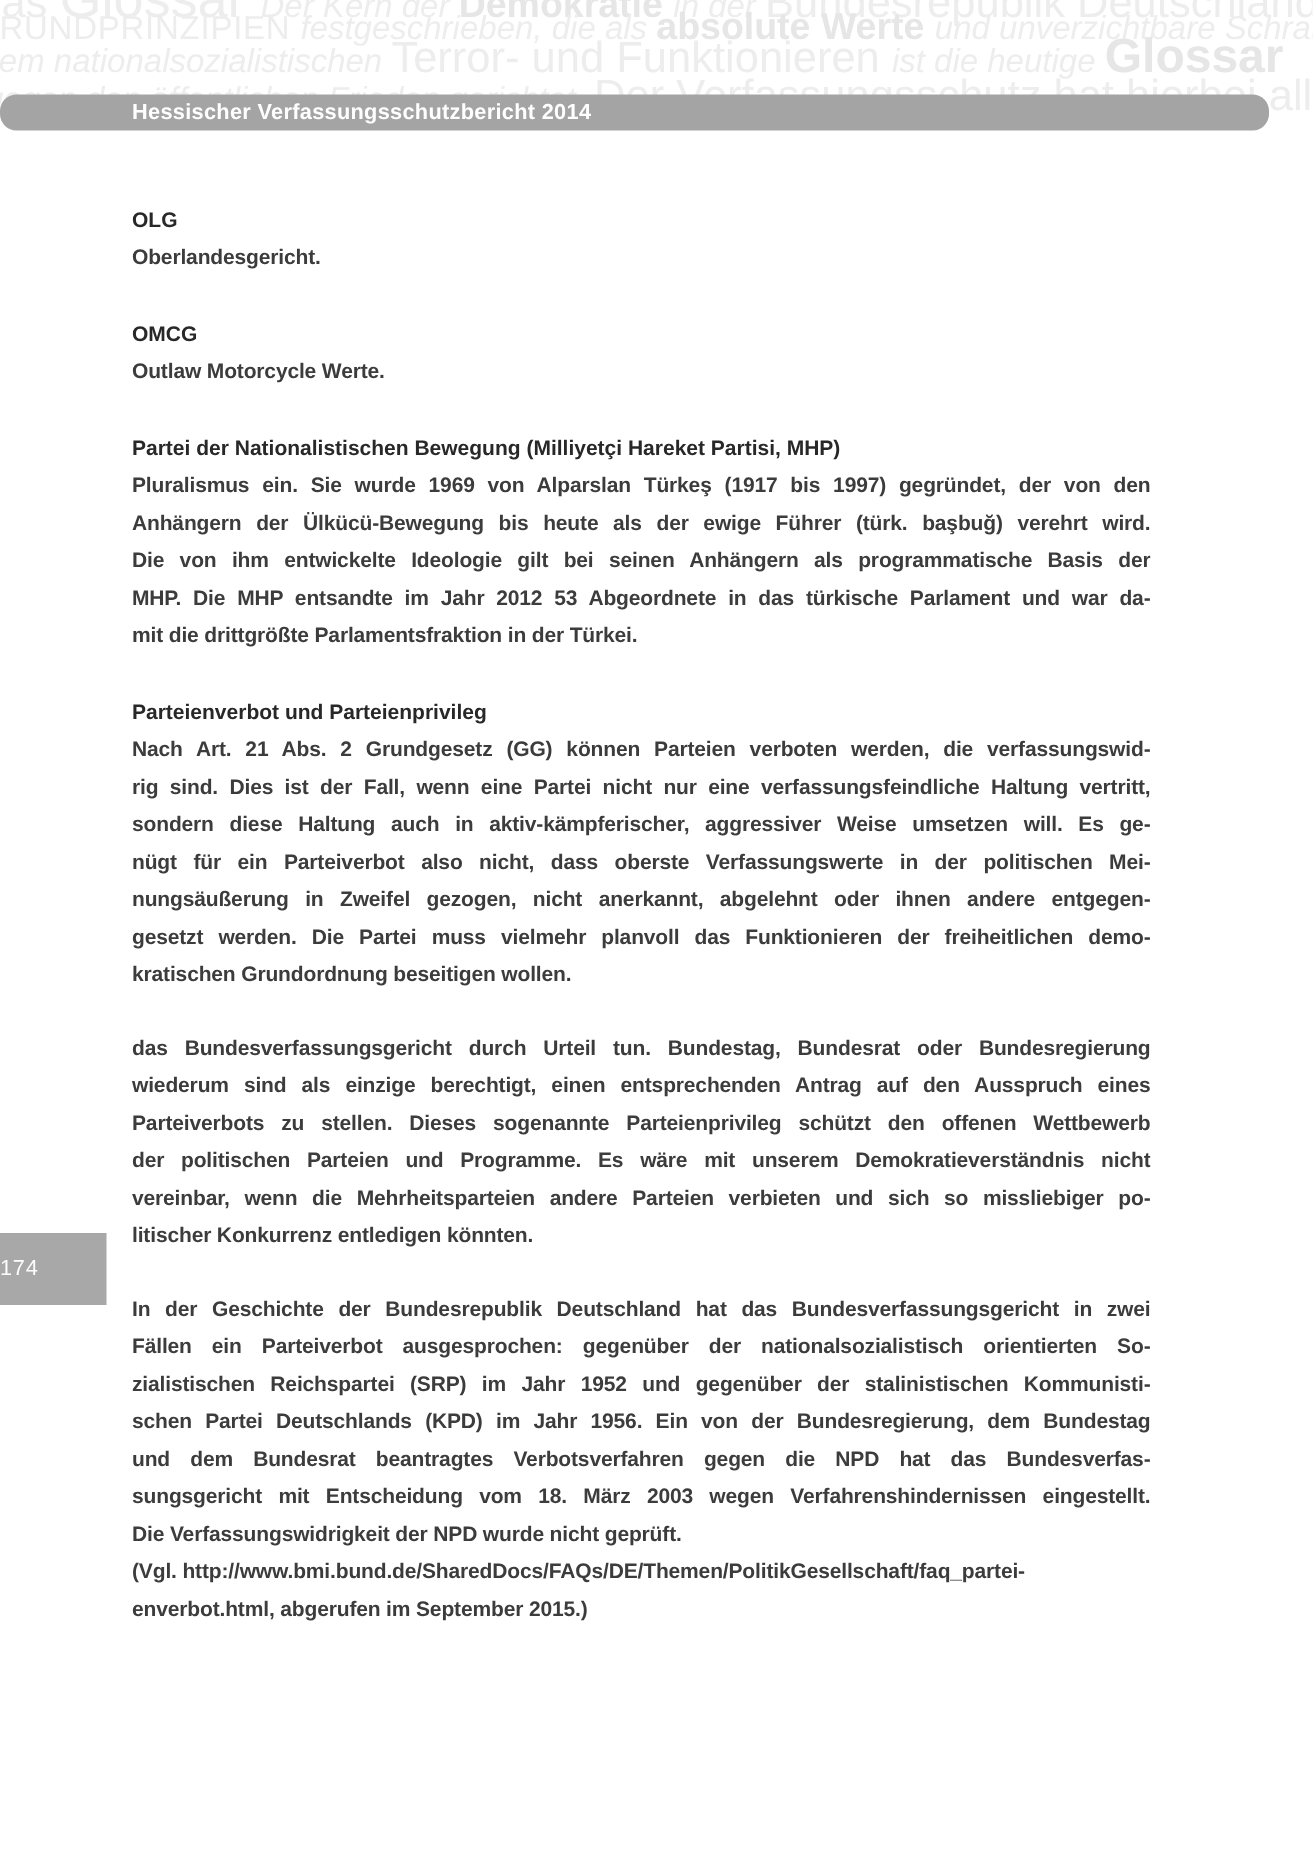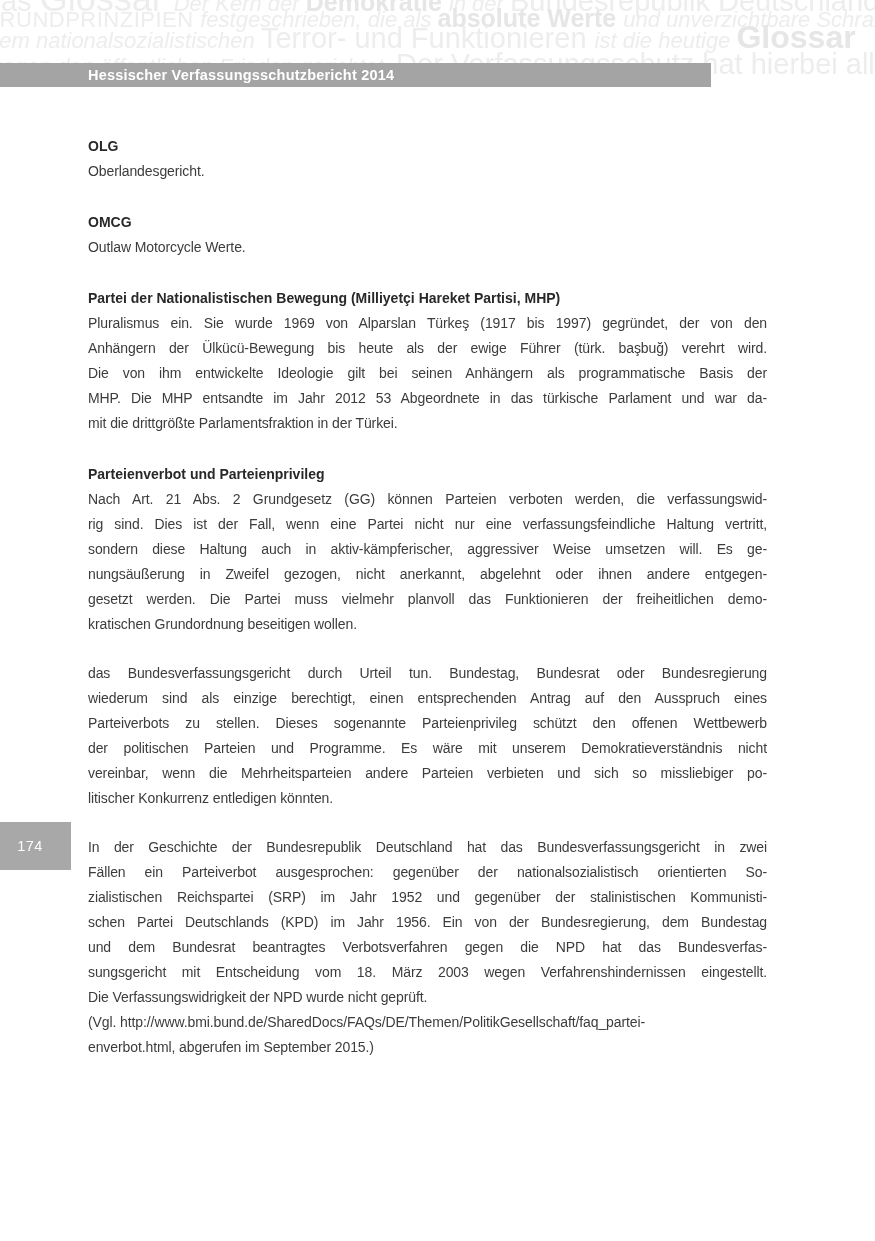--- a/index.html
+++ b/index.html
@@ -19,43 +19,43 @@
   .watermark{position:absolute;left:0;top:0;width:875px;height:95px;overflow:hidden;}
   .wm-line{position:absolute;white-space:nowrap;line-height:1;}
   .wm-it {font-style:italic;font-size:22px;color:var(--wm);}
   .wm-reg{font-size:22px;color:var(--wm);letter-spacing:.5px;}
   .wm-b  {font-weight:bold;font-size:25px;color:var(--wm-b);}
   .wm-xl {font-size:29px;color:var(--wm);}
   .wm-xxl{font-size:36px;font-weight:500;color:var(--wm);}
   .wm-xlb{font-size:32px;font-weight:bold;color:var(--wm-b);}
 
   
-  .titlebar{position:absolute;top:63px;left:0;width:711px;height:24px;background:var(--bar-bg);z-index:3;}
+  .titlebar{position:absolute;top:63px;left:0;width:846px;height:24px;background:var(--bar-bg);z-index:3;border-radius:11px;}
   .titlebar .t{
     display:block;margin-left:88px;line-height:24px;
     font-size:14.5px;font-weight:bold;color:var(--bar-tx);letter-spacing:.2px;
   }
 
   
   .content{
     position:absolute;left:88px;top:134px;width:679px;
     font-size:14px;letter-spacing:-0.1px;color:var(--body-tx);
   }
   .sec{margin-bottom:26px;}
   .sec:last-child{margin-bottom:0;}
   .h{height:25px;line-height:25px;font-weight:bold;color:var(--head-tx);letter-spacing:0;}
-  .pblock{margin-bottom:24px;}
+  .pblock{margin-bottom:24px;font-weight:bold;}
   .pblock:last-child{margin-bottom:0;}
   .line{height:25px;line-height:25px;overflow:hidden;text-align:justify;text-align-last:justify;}
   .line.nj{text-align:left;text-align-last:left;}
 
   
   .pagebox{position:absolute;left:0;top:822px;width:71px;height:48px;background:var(--box-bg);z-index:3;}
   .pagebox .n{
-    display:block;text-align:center;padding-right:11px;line-height:48px;
+    display:block;text-align:left;padding-right:11px;line-height:48px;
     font-size:14.5px;color:var(--box-tx);letter-spacing:.5px;
   }
 </style>
 </head>
 <body>
 
 <div class="page">
 
   <div class="watermark" id="wm">
       <div class="wm-line" style="top: -19px; left: -20px;"><span class="wm-xl">Das </span><span class="wm-xxl">Glossar </span><span class="wm-it">Der Kern der </span><span class="wm-b">Demokratie </span><span class="wm-it">in der </span><span class="wm-xl">Bundesrepublik Deutschland</span></div>
@@ -90,20 +90,21 @@
           <div class="line">MHP. Die MHP entsandte im Jahr 2012 53 Abgeordnete in das türkische Parlament und war da-</div>
           <div class="line nj">mit die drittgrößte Parlamentsfraktion in der Türkei.</div>
         </div>
       </div>
       <div class="sec">
         <div class="h">Parteienverbot und Parteienprivileg</div>
         <div class="pblock">
           <div class="line">Nach Art. 21 Abs. 2 Grundgesetz (GG) können Parteien verboten werden, die verfassungswid-</div>
           <div class="line">rig sind. Dies ist der Fall, wenn eine Partei nicht nur eine verfassungsfeindliche Haltung vertritt,</div>
           <div class="line">sondern diese Haltung auch in aktiv-kämpferischer, aggressiver Weise umsetzen will. Es ge-</div>
+          <div class="line">nügt für ein Parteiverbot also nicht, dass oberste Verfassungswerte in der politischen Mei-</div>
           <div class="line">nungsäußerung in Zweifel gezogen, nicht anerkannt, abgelehnt oder ihnen andere entgegen-</div>
           <div class="line">gesetzt werden. Die Partei muss vielmehr planvoll das Funktionieren der freiheitlichen demo-</div>
           <div class="line nj">kratischen Grundordnung beseitigen wollen.</div>
         </div>
         <div class="pblock">
           <div class="line">das Bundesverfassungsgericht durch Urteil tun. Bundestag, Bundesrat oder Bundesregierung</div>
           <div class="line">wiederum sind als einzige berechtigt, einen entsprechenden Antrag auf den Ausspruch eines</div>
           <div class="line">Parteiverbots zu stellen. Dieses sogenannte Parteienprivileg schützt den offenen Wettbewerb</div>
           <div class="line">der politischen Parteien und Programme. Es wäre mit unserem Demokratieverständnis nicht</div>
           <div class="line">vereinbar, wenn die Mehrheitsparteien andere Parteien verbieten und sich so missliebiger po-</div>

